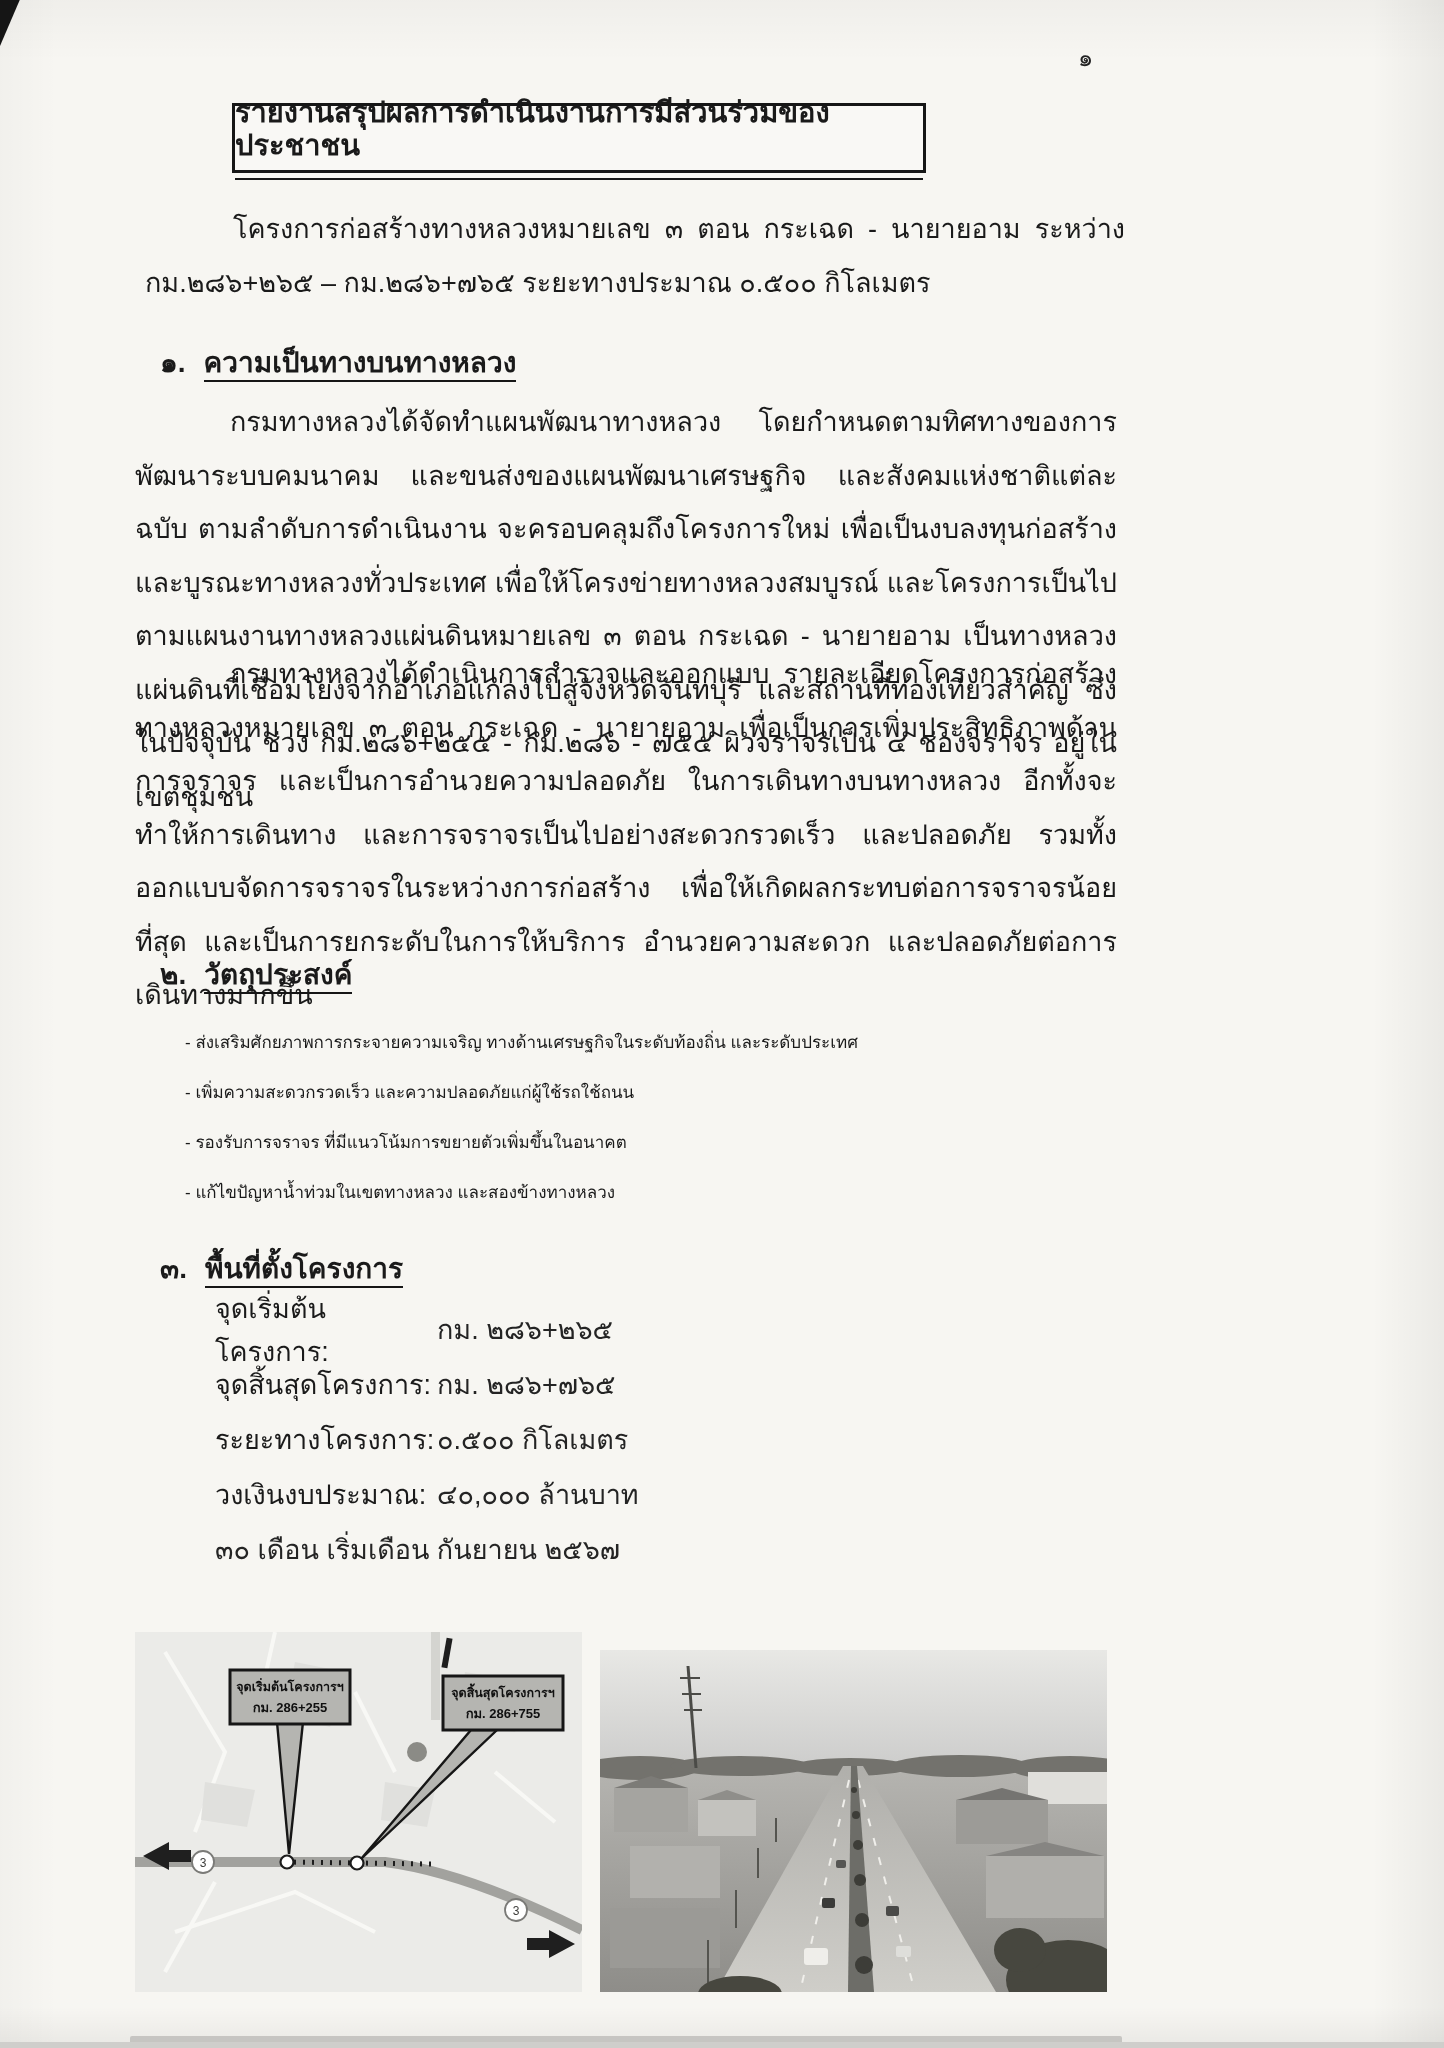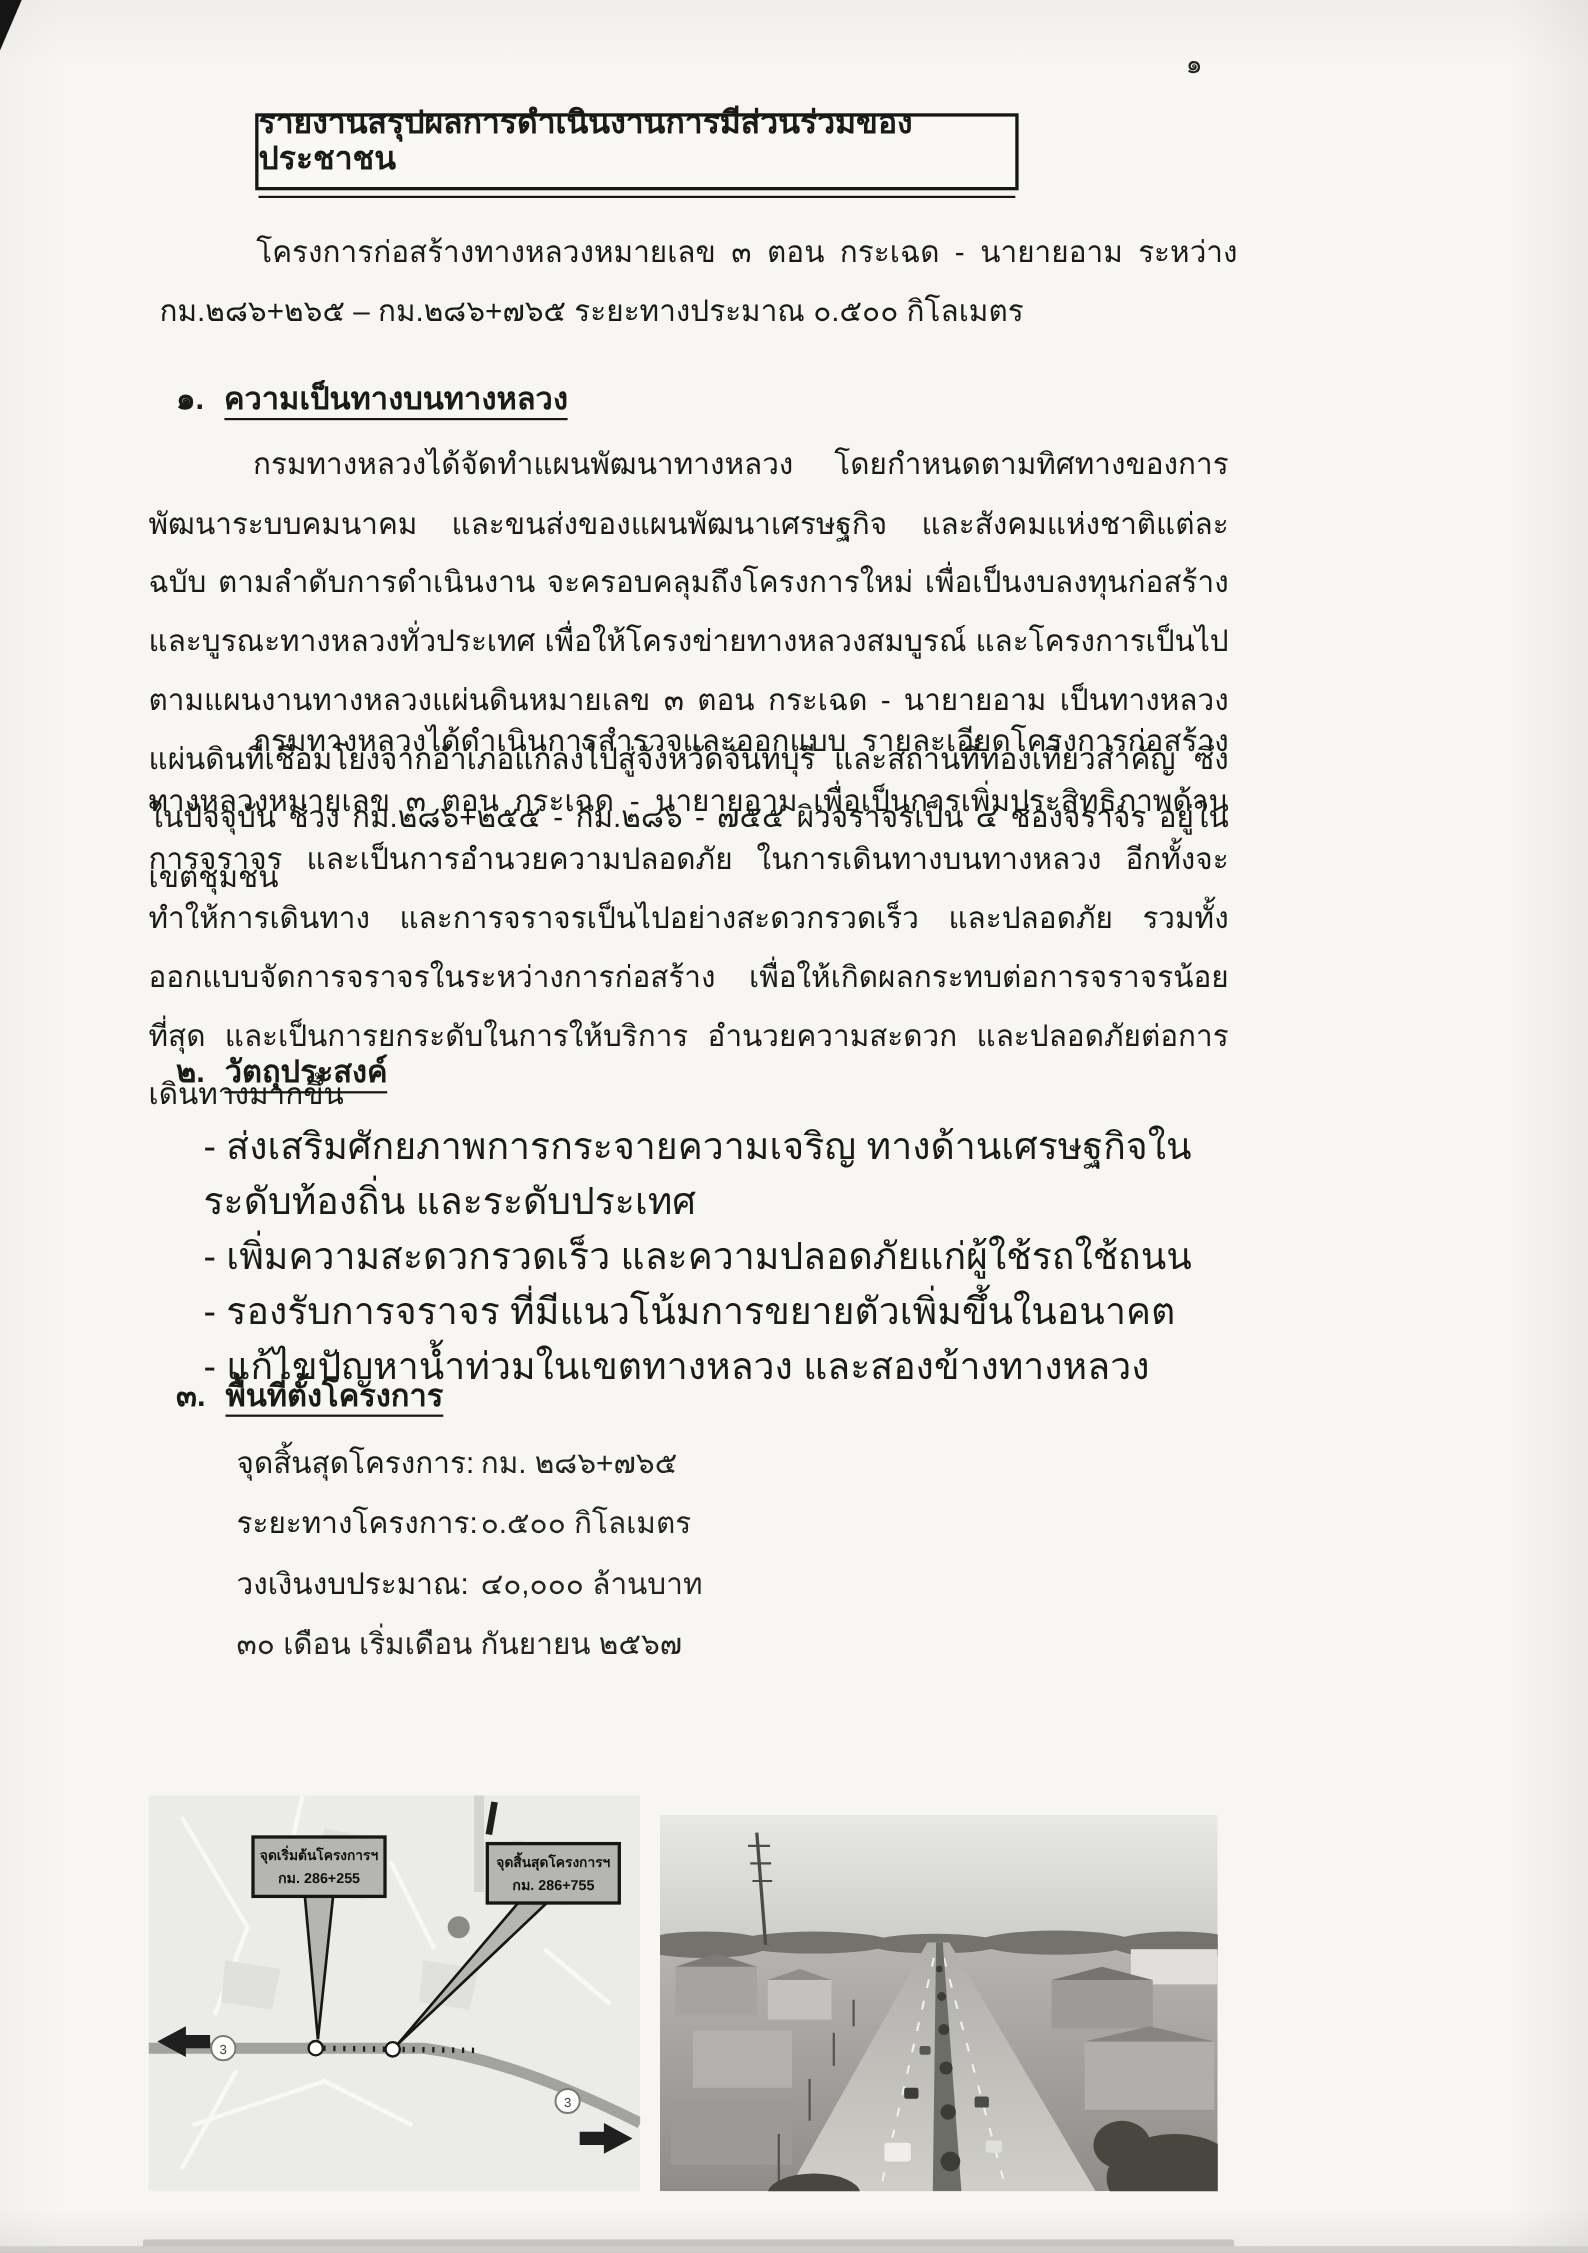--- a/index.html
+++ b/index.html
@@ -45,21 +45,21 @@
   .s1{top:340px;}
   .s2{top:952px;}
   .s3{top:1246px;}
   .para{
     position:absolute;left:135px;width:982px;margin:0;
     font-size:27px;line-height:53.5px;text-align:justify;text-indent:95px;
   }
   .p1{top:396px;}
   .p2{top:648px;}
   .bullets{position:absolute;left:185px;top:1018px;width:930px;}
-  .bullet{margin:0;font-size:34px;line-height:50px;}
+  .bullet{margin:0;font-size:17px;line-height:50px;}
   .info{position:absolute;left:215px;top:1302px;width:900px;}
   .info-row{display:flex;height:55px;align-items:center;}
   .info-row .lbl{width:222px;font-size:27px;}
   .info-row .val{margin-left:0;font-size:27px;color:#242424;}
   .map-wrap{position:absolute;left:135px;top:1632px;width:447px;height:360px;}
   .photo-wrap{position:absolute;left:600px;top:1650px;width:507px;height:342px;}
   svg{display:block;}
   svg text{font-family:"Liberation Sans", sans-serif;}
   .bottom-strip{
     position:absolute;left:130px;top:2036px;width:992px;height:8px;
@@ -97,20 +97,24 @@
     <p class="bullet">- ส่งเสริมศักยภาพการกระจายความเจริญ ทางด้านเศรษฐกิจในระดับท้องถิ่น และระดับประเทศ</p>
     <p class="bullet">- เพิ่มความสะดวกรวดเร็ว และความปลอดภัยแก่ผู้ใช้รถใช้ถนน</p>
     <p class="bullet">- รองรับการจราจร ที่มีแนวโน้มการขยายตัวเพิ่มขึ้นในอนาคต</p>
     <p class="bullet">- แก้ไขปัญหาน้ำท่วมในเขตทางหลวง และสองข้างทางหลวง</p>
   </div>
 
   <div class="sec-heading s3">
     <span class="num">๓.</span><span class="htext">พื้นที่ตั้งโครงการ</span>
   </div>
   <div class="info">
+    <div class="info-row">
+      <span class="lbl">จุดเริ่มต้นโครงการ:</span>
+      <span class="val">กม. ๒๘๖+๒๖๕</span>
+    </div>
     <div class="info-row">
       <span class="lbl">จุดสิ้นสุดโครงการ:</span>
       <span class="val">กม. ๒๘๖+๗๖๕</span>
     </div>
     <div class="info-row">
       <span class="lbl">ระยะทางโครงการ:</span>
       <span class="val">๐.๕๐๐  กิโลเมตร</span>
     </div>
     <div class="info-row">
       <span class="lbl">วงเงินงบประมาณ:</span>

